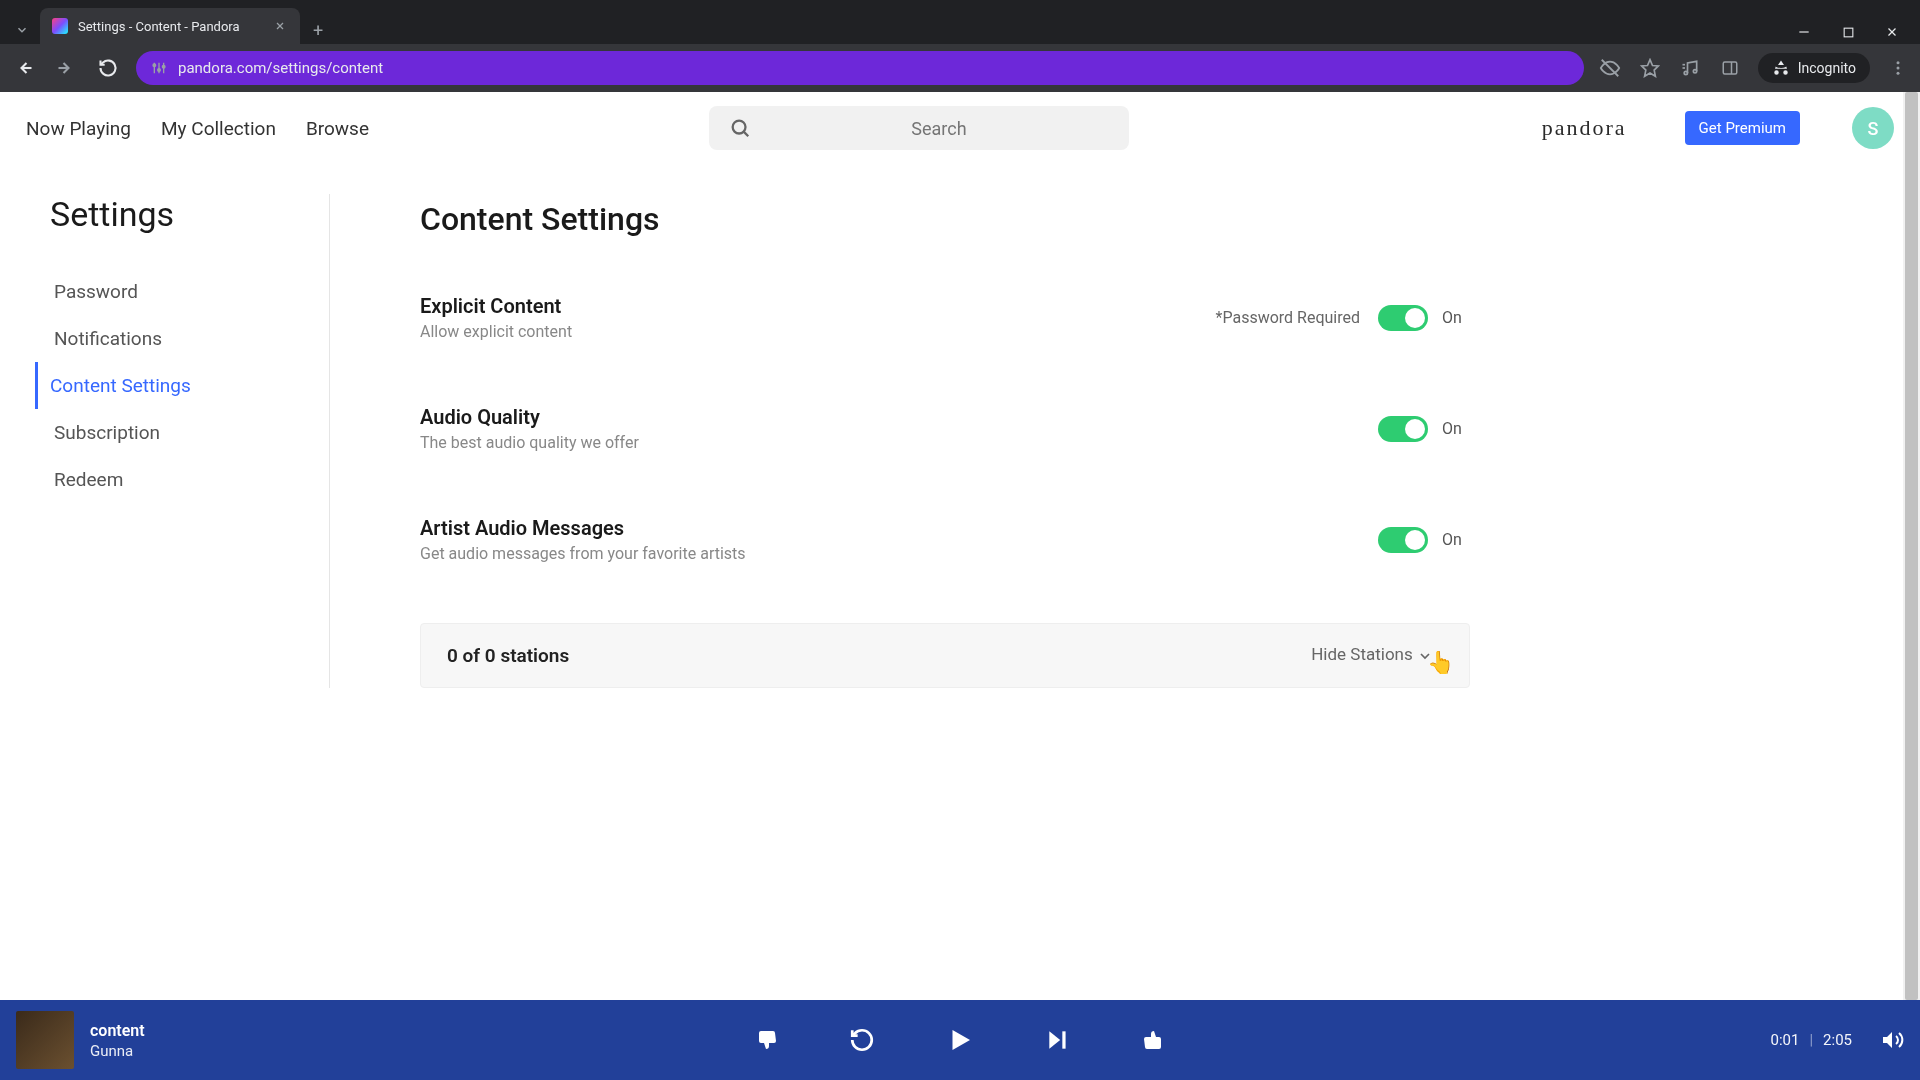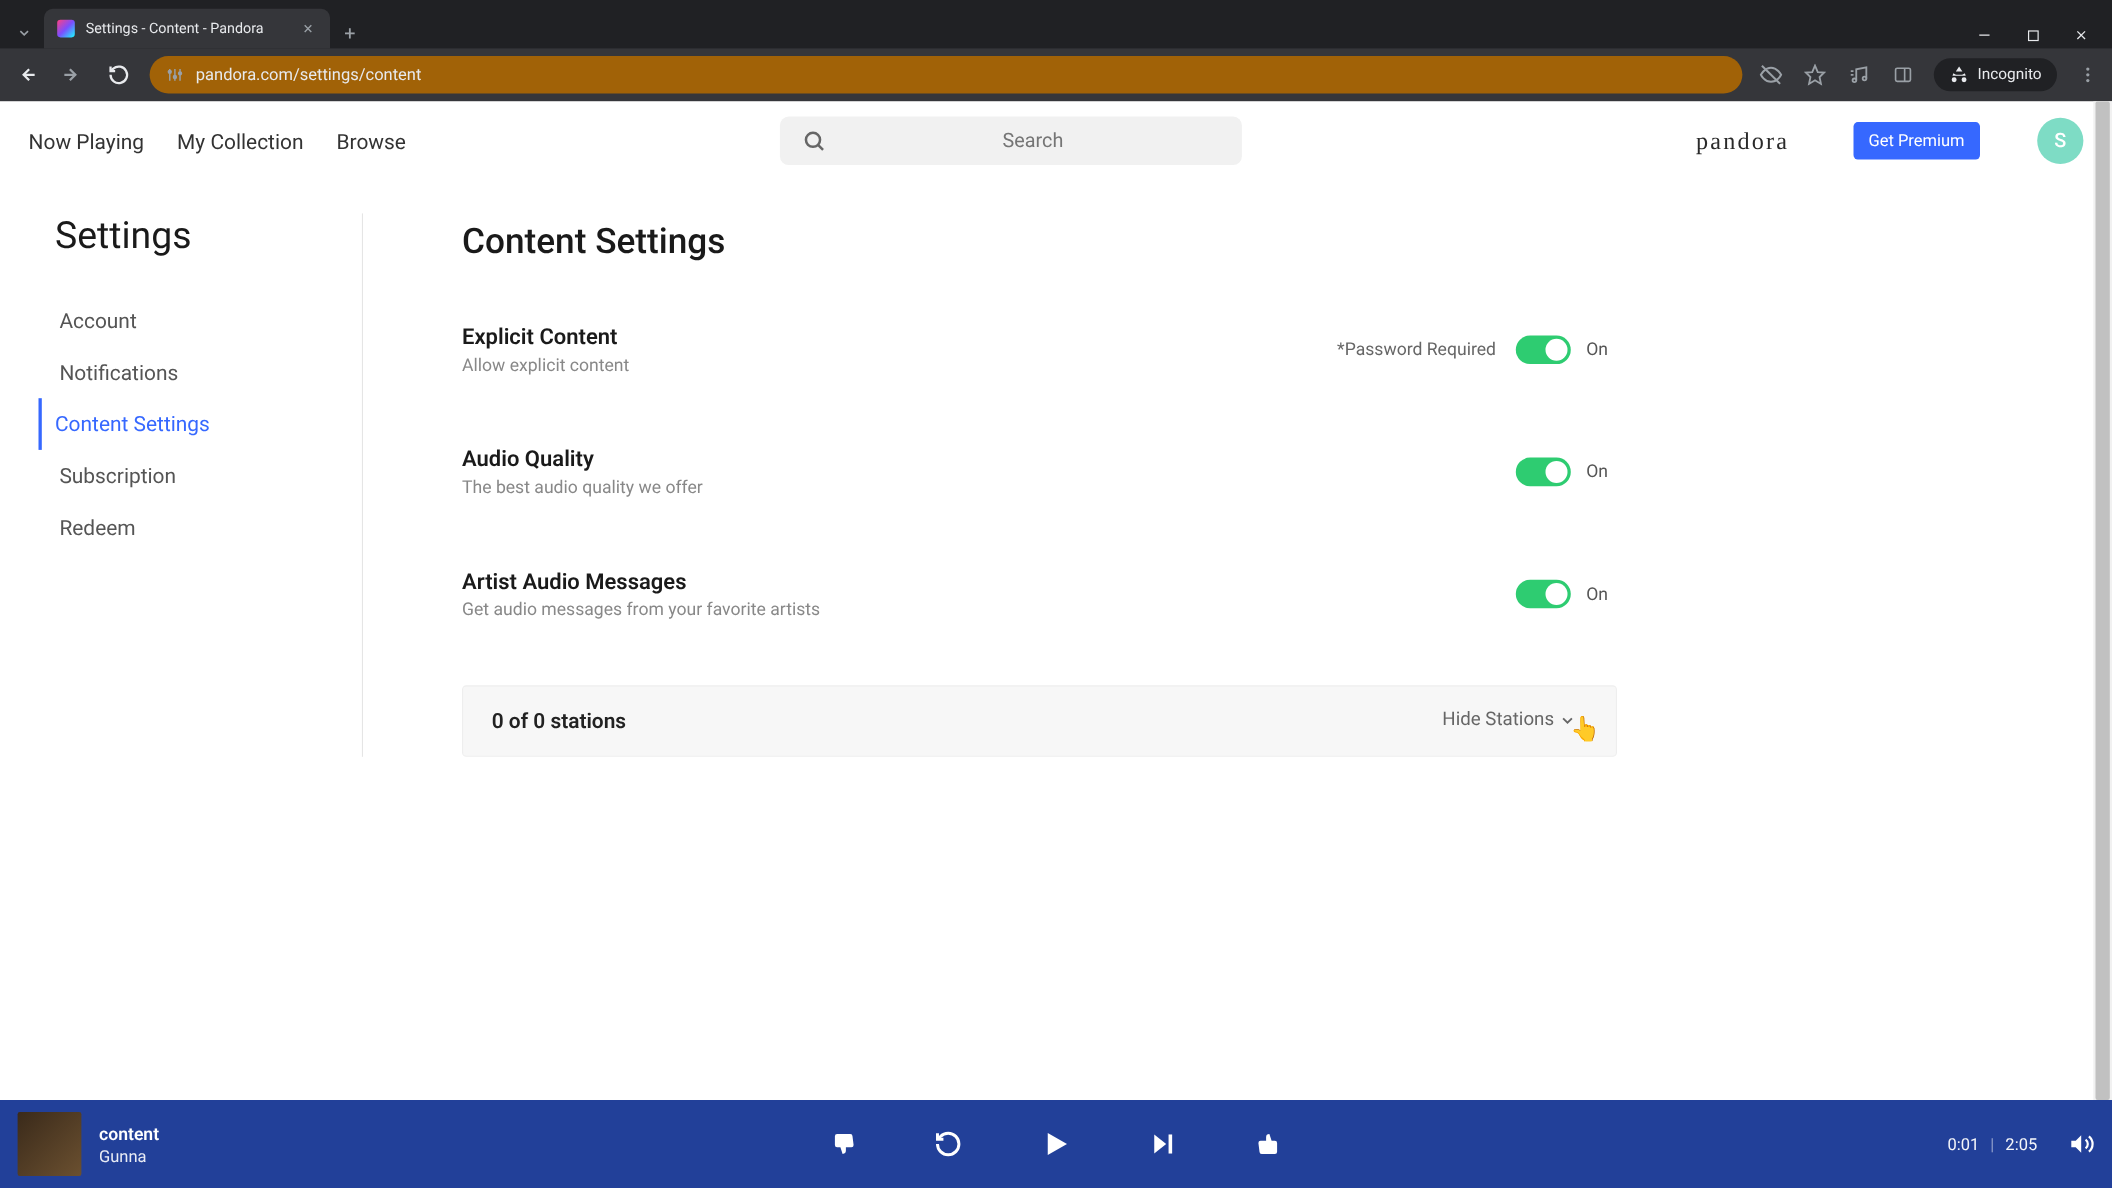--- a/index.html
+++ b/index.html
@@ -13,21 +13,21 @@
 .tab-favicon { width: 16px; height: 16px; border-radius: 3px; background: linear-gradient(135deg, #ff4081, #7c4dff, #18ffff); }
 .tab-title { font-size: 13px; color: #e8eaed; flex: 1; white-space: nowrap; overflow: hidden; text-overflow: ellipsis; }
 .tab-close { width: 16px; height: 16px; display: flex; align-items: center; justify-content: center; cursor: pointer; }
 .new-tab { width: 28px; height: 28px; display: flex; align-items: center; justify-content: center; cursor: pointer; margin-top: 8px; font-size: 18px; color: #9aa0a6; }
 .window-controls { margin-left: auto; display: flex; gap: 20px; padding-right: 8px; }
 .win-ctrl { width: 24px; height: 24px; display: flex; align-items: center; justify-content: center; cursor: pointer; color: #e8eaed; }
 
 .toolbar { display: flex; align-items: center; height: 48px; padding: 0 10px; gap: 14px; background: #35363a; }
 .nav-btn { width: 28px; height: 28px; display:flex; align-items:center; justify-content:center; cursor: pointer; color:#9aa0a6; }
 .nav-btn.enabled { color:#e8eaed; }
-.address-bar { flex: 1; display: flex; align-items: center; background: #a16207; border-radius: 20px; height: 34px; padding: 0 14px; gap: 10px; }
+.address-bar { flex: 1; display: flex; align-items: center; background: #6d28d9; border-radius: 20px; height: 34px; padding: 0 14px; gap: 10px; }
 .site-icon { width:18px; height:18px; display:flex; align-items:center; justify-content:center; color:#9aa0a6; }
 .url { color:#e8eaed; font-size: 15px; }
 .tb-right { display:flex; align-items:center; gap:16px; }
 .tb-icon { width:24px; height:24px; display:flex; align-items:center; justify-content:center; color:#9aa0a6; cursor:pointer; }
 .incognito-pill { display:flex; align-items:center; gap:8px; background:#202124; border-radius:18px; padding:6px 14px; color:#e8eaed; font-size:14px; }
 
 
 .page { background:#fff; height: calc(1080px - 44px - 48px - 80px); position:relative; overflow:hidden; }
 .topnav { display:flex; align-items:center; height:72px; padding: 0 26px; gap:30px; border-bottom: none; }
 .topnav a { color:#333; font-size:19px; text-decoration:none; }
@@ -213,21 +213,21 @@
     <span class="brand">pandora</span>
     <button class="premium-btn">Get Premium</button>
     <div class="avatar">
         <span>S</span>
       </div>
   </div>
 
   <div class="body-row">
     <div class="sidebar">
       <h1>Settings</h1>
-      <div class="side-item">Account</div>
+      <div class="side-item">Password</div>
       <div class="side-item">Notifications</div>
       <div class="side-item active">Content Settings</div>
       <div class="side-item">Subscription</div>
       <div class="side-item">Redeem</div>
     </div>
 
     <div class="main">
       <h2>Content Settings</h2>
 
       <div class="setting-row">

